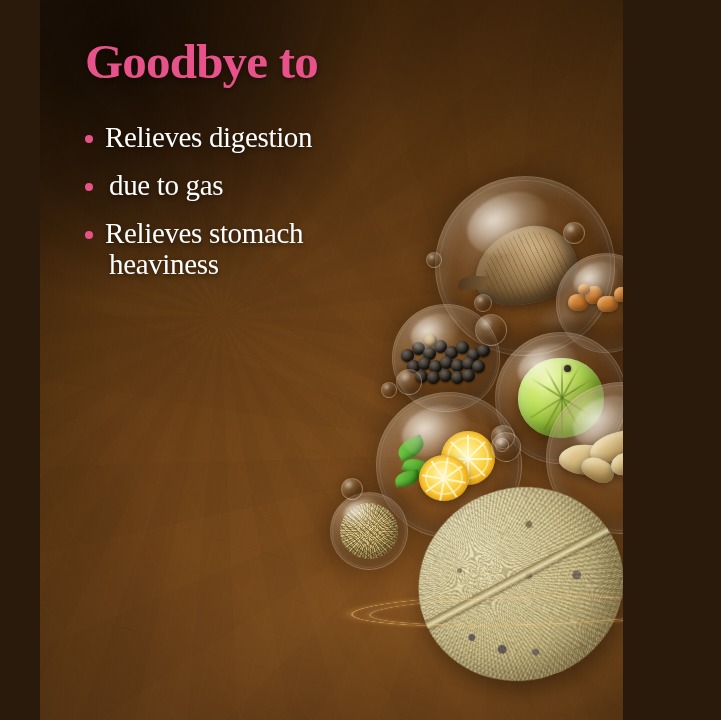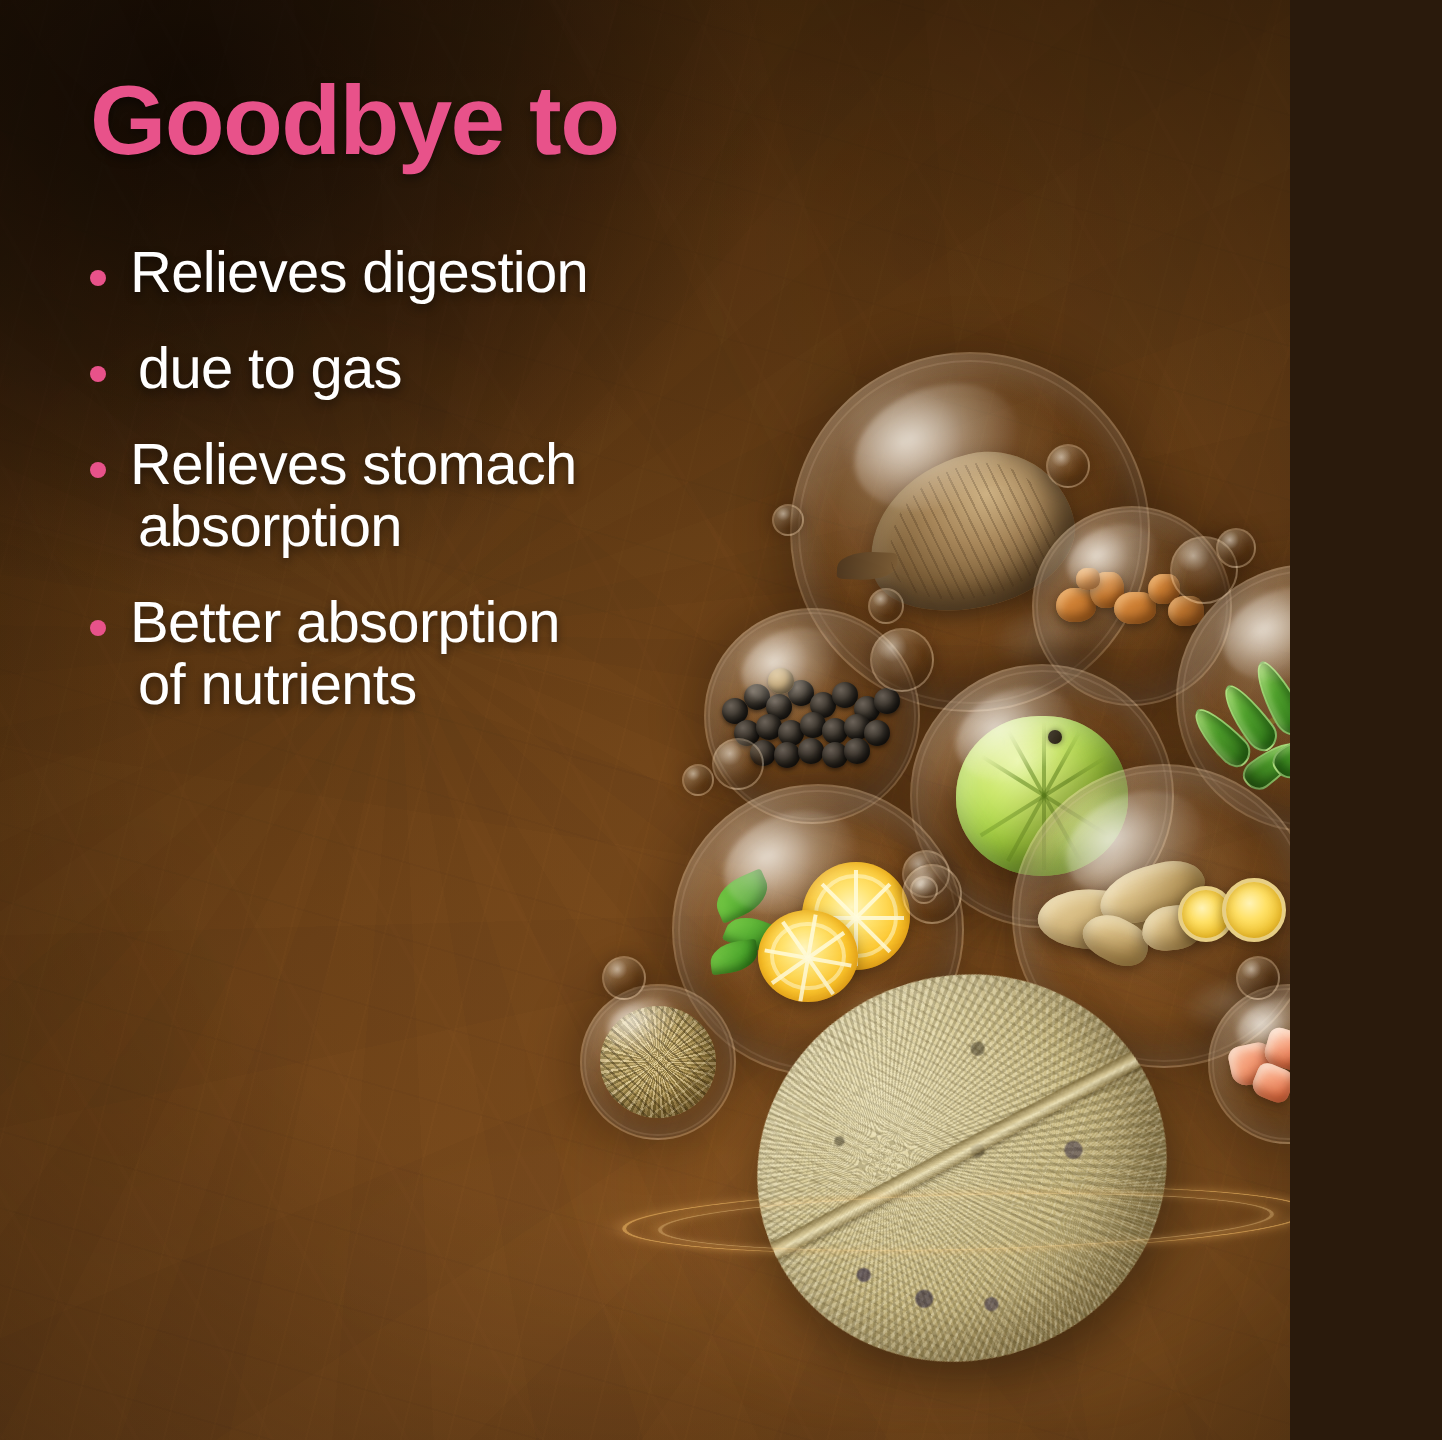--- a/index.html
+++ b/index.html
@@ -1,28 +1,29 @@
 <!DOCTYPE html>
 <html><head>
 <meta charset="utf-8">
 <title>Goodbye to Discomfort</title>
 <style>
   html,body{margin:0;padding:0;background:#2a1a0c;}
   *{box-sizing:border-box;}
 
   #poster{
     position:relative;
-    width:645px;height:720px;
+    width:583px;height:720px;
     overflow:hidden;
-    font-family:Liberation Sans, sans-serif;
+    font-family:Liberation Serif, serif;
     background:
       radial-gradient(ellipse 62% 48% at 14% 6%, rgba(20,10,3,0.92) 0%, rgba(30,16,6,0.55) 45%, rgba(0,0,0,0) 74%),
       radial-gradient(ellipse 70% 60% at 88% 96%, rgba(150,92,34,0.50) 0%, rgba(120,72,26,0.22) 48%, rgba(0,0,0,0) 78%),
       radial-gradient(ellipse 90% 80% at 62% 70%, rgba(126,78,30,0.58) 0%, rgba(96,58,22,0.18) 55%, rgba(0,0,0,0) 82%),
       linear-gradient(152deg,#3b2309 0%,#4d2d0d 24%,#6b4016 52%,#7a4a1c 76%,#6e4317 100%);
+    margin-left: 40px;
   }
 
   
   .tex{position:absolute;inset:0;pointer-events:none;}
   .tex-a{
     opacity:.20;mix-blend-mode:overlay;
     background:
       repeating-linear-gradient(104deg, rgba(255,255,255,.11) 0 1px, rgba(0,0,0,0) 1px 23px),
       repeating-linear-gradient(16deg, rgba(0,0,0,.13) 0 1px, rgba(0,0,0,0) 1px 37px),
       repeating-linear-gradient(61deg, rgba(255,240,215,.07) 0 2px, rgba(0,0,0,0) 2px 59px);
@@ -515,23 +516,18 @@
         <span class="dot"></span>
         <span>Relieves digestion</span>
       </li>
       <li class="benefit">
         <span class="dot"></span>
         <span class="l2">due to gas</span>
       </li>
       <li class="benefit">
         <span class="dot"></span>
         <span>Relieves stomach</span>
-        <span class="l2">absorption</span>
-      </li>
-      <li class="benefit">
-        <span class="dot"></span>
-        <span>Better absorption</span>
-        <span class="l2">of nutrients</span>
+        <span class="l2">heaviness</span>
       </li>
     </ul>
   </div>
 
 </div>
 
 </body></html>

